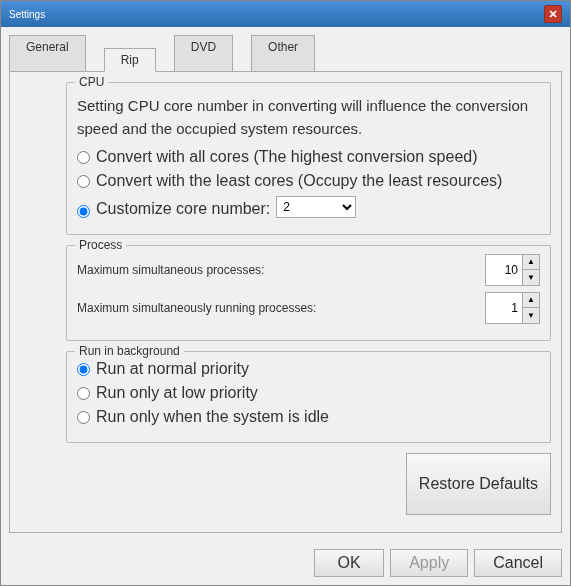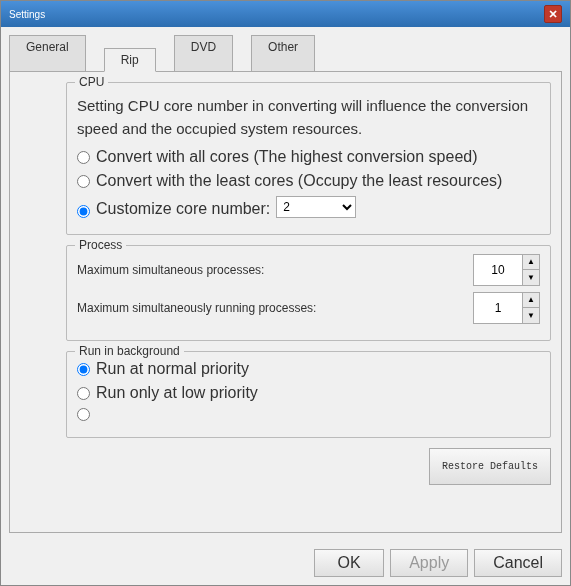--- a/index.html
+++ b/index.html
@@ -179,24 +179,24 @@
     }
 
     .spinner-wrapper {
       display: flex;
       align-items: center;
       border: 1px solid #aaa;
       background: white;
     }
 
     .spinner-input {
-      width: 48px;
+      width: 36px;
       height: 30px;
       border: none;
-      text-align: center;
+      text-align: right;
       font-size: 12px;
       padding: 0 4px;
       outline: none;
     }
 
     .spinner-buttons {
       display: flex;
       flex-direction: column;
       border-left: 1px solid #aaa;
     }
@@ -245,27 +245,26 @@
       cursor: default;
     }
 
     .restore-row {
       display: flex;
       justify-content: flex-end;
       margin-top: 4px;
     }
 
     .restore-btn {
-      padding: 12px 12px;
-      font-size: 10px;
+      padding: 21px 12px;
+      font-size: 16px;
       border: 1px solid #aaa;
       background: linear-gradient(to bottom, #f8f8f8, #e0e0e0);
       cursor: pointer;
       color: #333;
-      font-family: Liberation Mono, monospace;
     }
   </style>
 </head>
 <body>
 
 <div class="window">
 
   <div class="title-bar">
     <span class="title-bar-title">Settings</span>
     <div class="title-bar-close">✕</div>
@@ -342,20 +341,21 @@
           <label for="normal_priority">Run at normal priority</label>
         </div>
 
         <div class="radio-row">
           <input type="radio" name="bg_mode" id="low_priority" style="">
           <label for="low_priority">Run only at low priority</label>
         </div>
 
         <div class="radio-row">
           <input type="radio" name="bg_mode" id="idle" style="">
+          <label for="idle">Run only when the system is idle</label>
         </div>
       </div>
 
       <div class="restore-row">
         <button class="restore-btn">Restore Defaults</button>
       </div>
 
     </div>
   </div>
 

